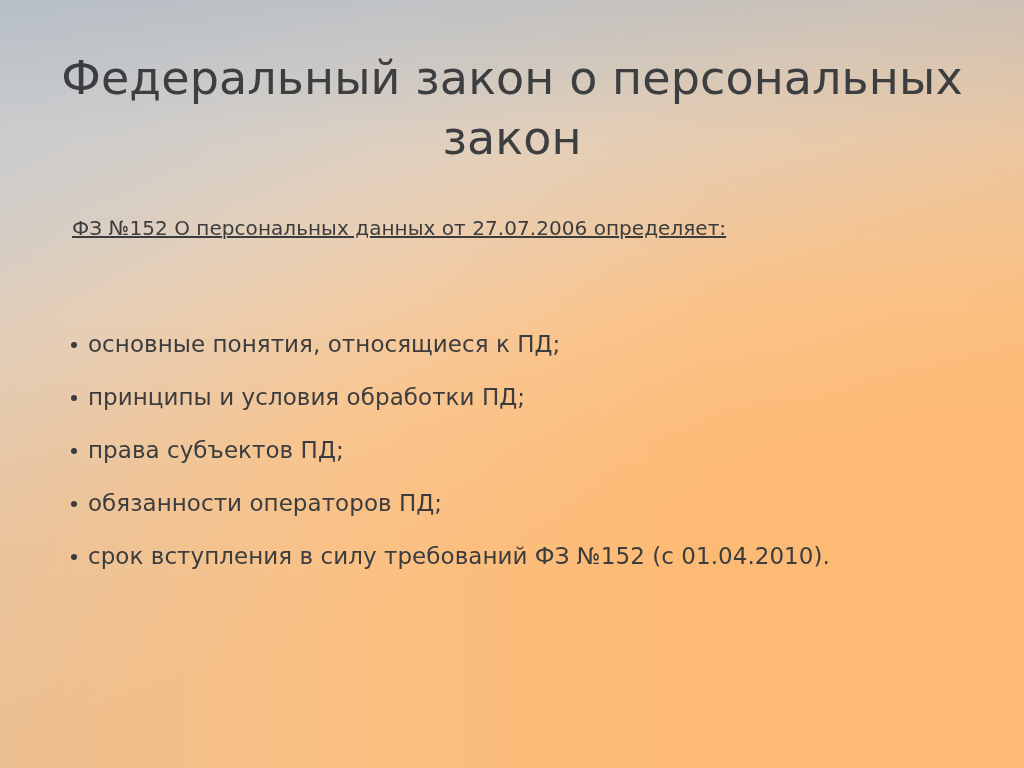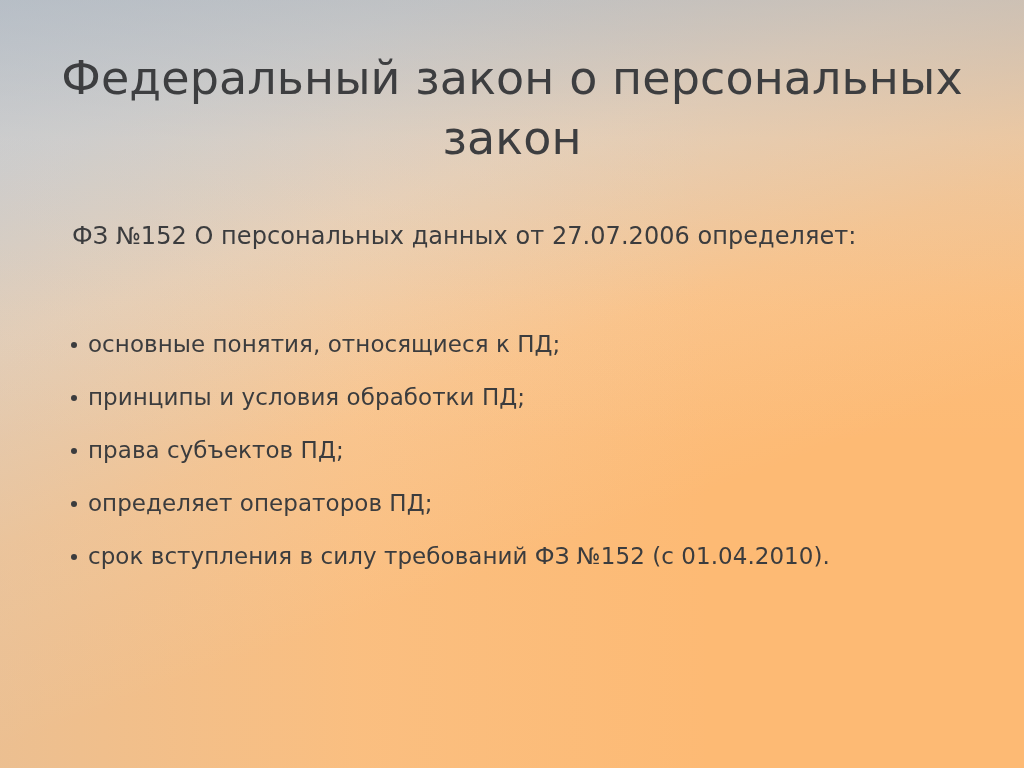--- a/index.html
+++ b/index.html
@@ -81,27 +81,28 @@
     font-weight: 400;
     color: #3d3e40;
     letter-spacing: 0.1px;
     white-space: nowrap;
   }
 
   
   #subtitle {
     position: absolute;
     left: 72px;
-    top: 219px;
-    font-size: 24px;
+    top: 211px;
+    font-size: 20px;
     line-height: 34px;
     font-weight: 400;
     color: #3b3c3e;
     letter-spacing: 0.05px;
     white-space: nowrap;
+    text-decoration: underline;
   }
 
   
   #bullet-list {
     position: absolute;
     left: 70px;
     top: 325px;
     width: 900px;
     list-style: none;
     margin: 0;
@@ -158,21 +159,21 @@
       <span class="bullet-text">принципы и условия обработки ПД;</span>
     </li>
 
     <li class="bullet-item">
       <span class="bullet-marker"></span>
       <span class="bullet-text">права субъектов ПД;</span>
     </li>
 
     <li class="bullet-item">
       <span class="bullet-marker"></span>
-      <span class="bullet-text">определяет операторов ПД;</span>
+      <span class="bullet-text">обязанности операторов ПД;</span>
     </li>
 
 
     <li class="bullet-item">
       <span class="bullet-marker"></span>
       <span class="bullet-text">срок вступления в силу требований ФЗ №152 (с 01.04.2010).</span>
     </li>
 
   </ul>
 

